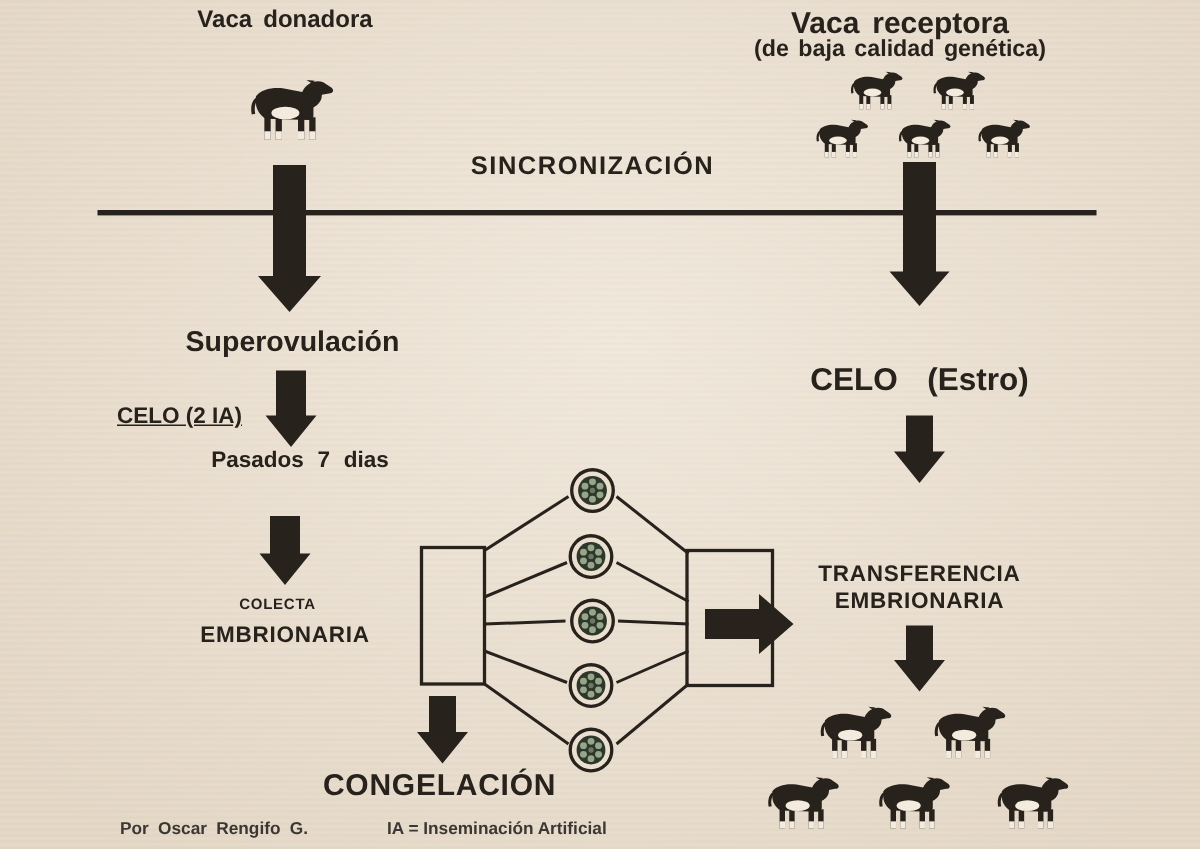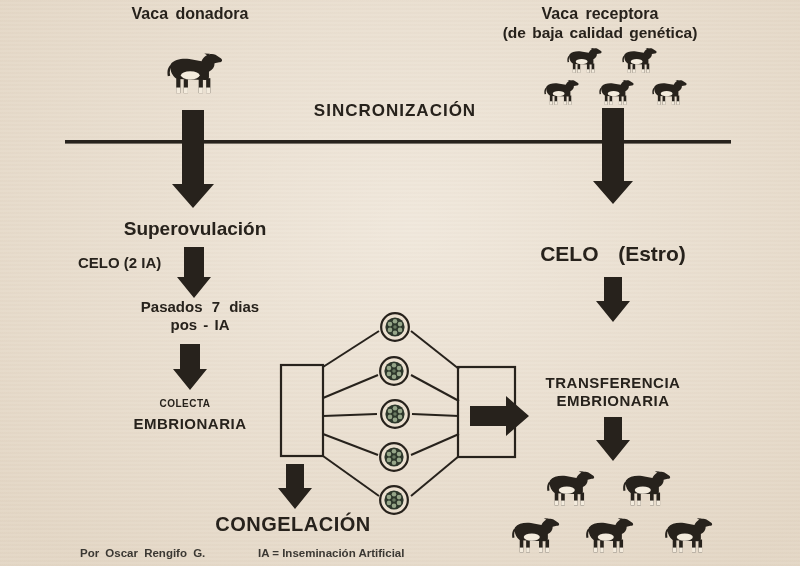--- a/index.html
+++ b/index.html
@@ -15,25 +15,25 @@
   svg.art{position:absolute;left:0;top:0;}
   .ink{fill:var(--ink,#27221c);}
   .stroke-ink{stroke:var(--ink,#27221c);}
   .lbl{
     position:absolute;font-weight:700;color:var(--ink,#27221c);
     white-space:pre;line-height:1.1;
   }
   .center{text-align:center;}
   #donor-title{left:60px;top:5px;width:260px;font-size:16px;word-spacing:3px;}
   #donor-sub{left:60px;top:24px;width:260px;font-size:16px;word-spacing:4px;}
-  #receptor-title{left:480px;top:5px;width:240px;font-size:16px;word-spacing:3px;}
+  #receptor-title{left:480px;top:5px;width:240px;font-size:20px;word-spacing:3px;}
   #receptor-sub{left:480px;top:24px;width:240px;font-size:15.5px;word-spacing:2px;}
   #sync{left:295px;top:102px;width:200px;font-size:17px;letter-spacing:1px;}
   #superov{left:95px;top:219px;width:200px;font-size:19px;}
-  #celo2ia{left:78px;top:255px;font-size:15px;}
+  #celo2ia{left:78px;top:270px;font-size:15px;text-decoration:underline;}
   #wait1{left:110px;top:299px;width:180px;font-size:15px;word-spacing:5px;}
   #wait2{left:110px;top:317px;width:180px;font-size:15px;word-spacing:2px;}
   #collect1{left:105px;top:398px;width:160px;font-size:10px;letter-spacing:.5px;}
   #collect2{left:110px;top:416px;width:160px;font-size:15px;letter-spacing:.5px;}
   #freeze{left:213px;top:513px;width:160px;font-size:20px;letter-spacing:.5px;}
   #celoestro{left:533px;top:242px;width:160px;font-size:21px;word-spacing:4px;}
   #trans1{left:523px;top:375px;width:180px;font-size:15px;letter-spacing:.5px;}
   #trans2{left:523px;top:393px;width:180px;font-size:15px;letter-spacing:.5px;}
   #author{left:80px;top:547px;font-size:11.5px;word-spacing:3px;color:var(--footer-ink,#3b3833);}
   #legend{left:258px;top:547px;font-size:11.5px;color:var(--footer-ink,#3b3833);}
@@ -137,21 +137,20 @@
     </g>
   </svg>
 
   <div class="lbl center" id="donor-title">Vaca donadora</div>
   <div class="lbl center" id="receptor-title">Vaca receptora</div>
   <div class="lbl center" id="receptor-sub">(de baja calidad genética)</div>
   <div class="lbl center" id="sync">SINCRONIZACIÓN</div>
   <div class="lbl center" id="superov">Superovulación</div>
   <div class="lbl" id="celo2ia">CELO (2 IA)</div>
   <div class="lbl center" id="wait1">Pasados 7 dias</div>
-  <div class="lbl center" id="wait2">pos - IA</div>
   <div class="lbl center" id="collect1">COLECTA</div>
   <div class="lbl center" id="collect2">EMBRIONARIA</div>
   <div class="lbl center" id="freeze">CONGELACIÓN</div>
   <div class="lbl center" id="celoestro">CELO  (Estro)</div>
   <div class="lbl center" id="trans1">TRANSFERENCIA</div>
   <div class="lbl center" id="trans2">EMBRIONARIA</div>
   <div class="lbl" id="author">Por Oscar Rengifo G.</div>
   <div class="lbl" id="legend">IA = Inseminación Artificial</div>
 </div>
 

